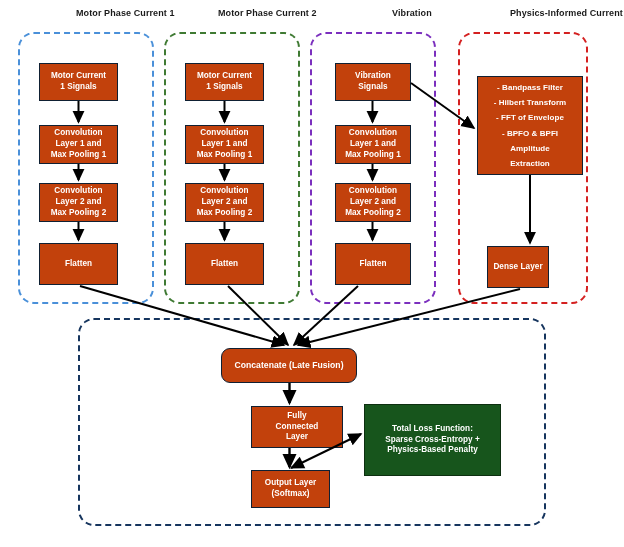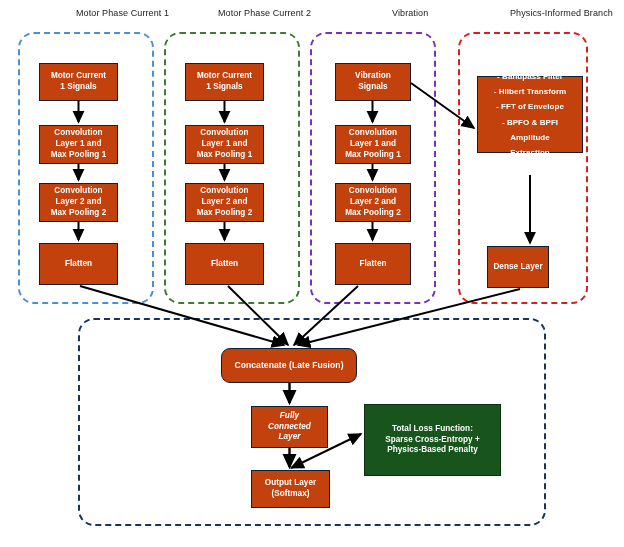--- a/index.html
+++ b/index.html
@@ -1,20 +1,20 @@
 <!DOCTYPE html>
 <html><head>
 <meta charset="utf-8">
 <style>
   html,body{margin:0;padding:0;background:#ffffff;}
   body{width:624px;height:547px;font-family:"Liberation Sans",sans-serif;}
   #canvas{position:relative;width:624px;height:547px;overflow:hidden;background:#fff;}
 
   .col-title{
-    position:absolute;font-size:9px;font-weight:normal;color:#1a1a1a;
+    position:absolute;font-size:9px;font-weight:bold;color:#1a1a1a;
     letter-spacing:.1px;white-space:nowrap;padding-left:44px;
   }
 
   .group{
     position:absolute;border-style:dashed;border-width:2px;border-radius:16px;
     background:transparent;box-sizing:border-box;
   }
 
   .node{
     position:absolute;box-sizing:border-box;
@@ -31,21 +31,21 @@
   svg.arrows{position:absolute;left:0;top:0;width:624px;height:547px;pointer-events:none;}
 </style>
 </head>
 <body>
 
 <div id="canvas">
 
   <div class="col-title" style="left:32px;top:8px;">Motor Phase Current 1</div>
   <div class="col-title" style="left:174px;top:8px;">Motor Phase Current 2</div>
   <div class="col-title" style="left:348px;top:8px;">Vibration</div>
-  <div class="col-title" style="left:466px;top:8px;">Physics-Informed Branch</div>
+  <div class="col-title" style="left:466px;top:8px;">Physics-Informed Current</div>
 
   <div class="group" style="left:18px;top:32px;width:136px;height:272px;border-color:#4a90d9;"></div>
   <div class="group" style="left:164px;top:32px;width:136px;height:272px;border-color:#3f7a33;"></div>
   <div class="group" style="left:310px;top:32px;width:126px;height:272px;border-color:#7b2fbe;"></div>
   <div class="group" style="left:458px;top:32px;width:130px;height:272px;border-color:#d42020;"></div>
   <div class="group" style="left:78px;top:318px;width:468px;height:208px;border-color:#16355e;"></div>
 
   <div class="node" style="left:39px;top:63px;width:79px;height:38px;">Motor Current
 1 Signals</div>
   <div class="node" style="left:39px;top:125px;width:79px;height:39px;">Convolution
@@ -69,30 +69,30 @@
   <div class="node" style="left:335px;top:63px;width:76px;height:38px;">Vibration
 Signals</div>
   <div class="node" style="left:335px;top:125px;width:76px;height:39px;">Convolution
 Layer 1 and
 Max Pooling 1</div>
   <div class="node" style="left:335px;top:183px;width:76px;height:39px;">Convolution
 Layer 2 and
 Max Pooling 2</div>
   <div class="node" style="left:335px;top:243px;width:76px;height:42px;">Flatten</div>
 
-  <div class="node phys" style="left:477px;top:76px;width:106px;height:77px;">- Bandpass Filter
+  <div class="node phys" style="left:477px;top:76px;width:106px;height:99px;">- Bandpass Filter
 - Hilbert Transform
 - FFT of Envelope
 - BPFO &amp; BPFI
 Amplitude
 Extraction</div>
   <div class="node" style="left:487px;top:246px;width:62px;height:42px;">Dense Layer</div>
 
   <div class="node rounded wide" style="left:221px;top:348px;width:136px;height:35px;">Concatenate (Late Fusion)</div>
-  <div class="node" style="left:251px;top:406px;width:77px;height:42px;font-style:italic;">Fully
+  <div class="node" style="left:251px;top:406px;width:92px;height:42px;">Fully
 Connected
 Layer</div>
   <div class="node" style="left:251px;top:470px;width:79px;height:38px;">Output Layer
 (Softmax)</div>
   <div class="node green" style="left:364px;top:404px;width:137px;height:72px;">Total Loss Function:
 Sparse Cross-Entropy +
 Physics-Based Penalty</div>
 
   <svg class="arrows" viewBox="0 0 624 547">
     <defs>

